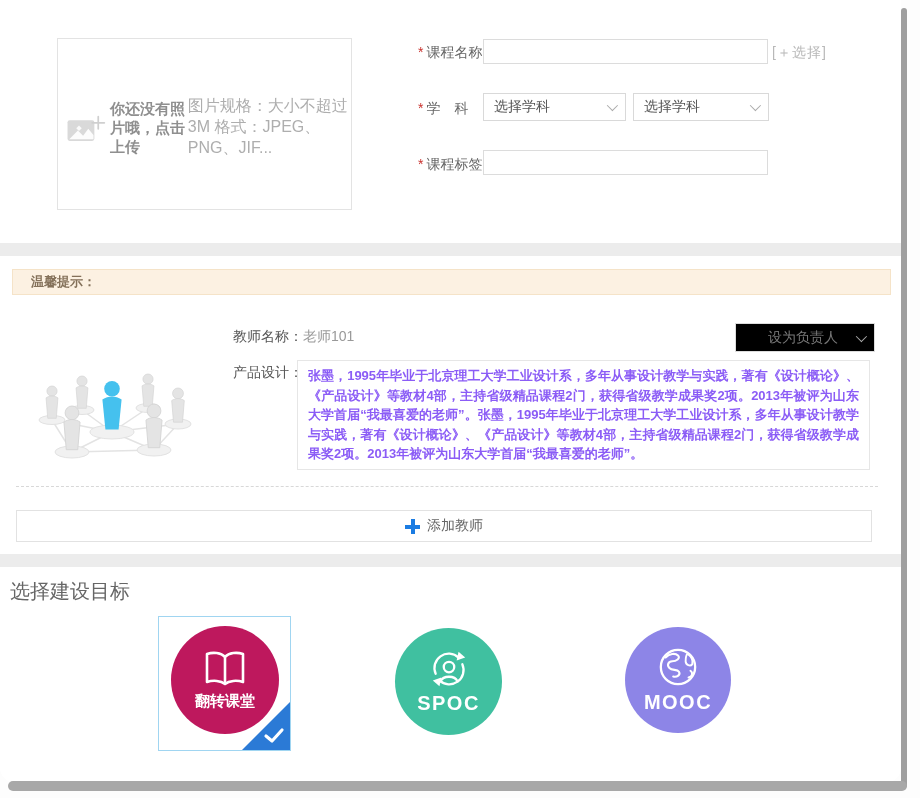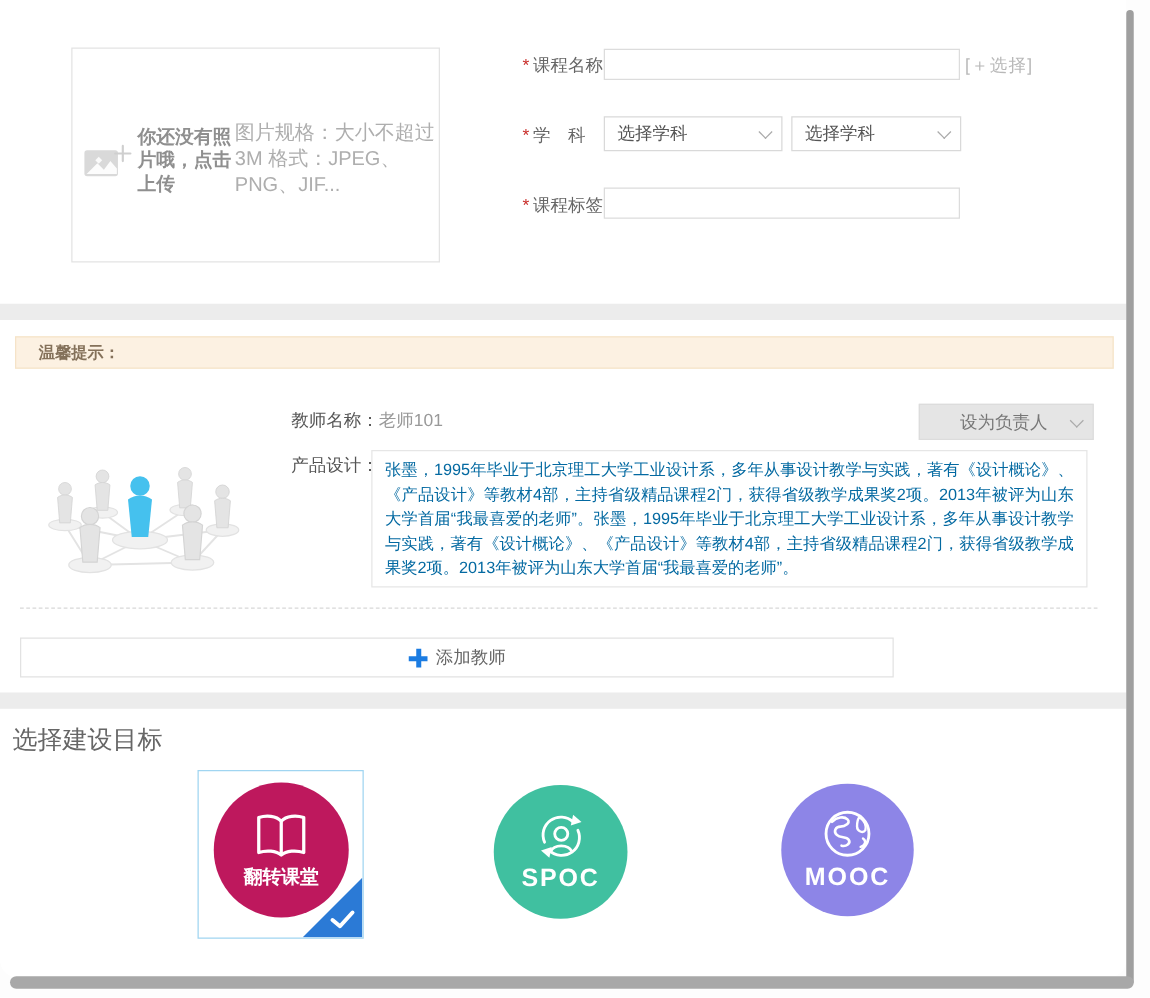--- a/index.html
+++ b/index.html
@@ -26,39 +26,39 @@
   .req { color:#c9302c; margin-right:3px; font-size:14px; }
   .f-input { position:absolute; border:1px solid #dcdcdc; background:#fff; outline:none; font-size:14px; color:#555; padding:0 8px; }
   #course-name-input { left:483px; top:39px; width:285px; height:25px; }
   #course-tag-input { left:483px; top:150px; width:285px; height:25px; }
   .select-link { position:absolute; left:772px; top:44px; font-size:14px; color:#b8b8b8; cursor:pointer; letter-spacing:1px; }
 
   .sel { position:absolute; height:28px; border:1px solid #d9d9d9; background:#fff; display:flex; align-items:center; padding:0 10px; font-size:14px; color:#555; cursor:pointer; }
   #subject-select-1 { left:483px; top:93px; width:143px; }
   #subject-select-2 { left:633px; top:93px; width:136px; }
   .sel .chev { margin-left:auto; width:8px; height:8px; border-right:1.5px solid #aaa; border-bottom:1.5px solid #aaa; transform:rotate(45deg) translateY(-2px); }
-  .sel-grey { background:#e5e5e5; border:1px solid #dcdcdc; color:#777;padding-left:32px; }
+  .sel-grey { background:#000000; border:1px solid #dcdcdc; color:#777;padding-left:32px; }
 
   
   .tip-bar { position:absolute; left:12px; top:269px; width:879px; height:26px; background:#fcf1e2; border:1px solid #f5e3c8; display:flex; align-items:center; padding-left:18px; font-size:13px; }
   .tip-label { font-weight:bold; color:#84715a; margin-right:6px; }
   .tip-text { color:#9b8a74; }
 
   
   .teacher-img { position:absolute; left:30px; top:336px; }
   .t-name-row { position:absolute; left:233px; top:328px; font-size:14px; }
   .t-label { color:#555; }
   .t-value { color:#999; }
   #role-select { left:735px; top:323px; width:140px; height:29px; }
   .t-bio-label { position:absolute; left:233px; top:364px; font-size:14px; color:#555; }
-  .bio-box { position:absolute; left:297px; top:360px; width:573px; height:110px; border:1px solid #e6e6e6; padding:5px 10px; font-size:13px; color:#0369a1; line-height:19.5px; overflow:hidden; text-align:justify; }
+  .bio-box { position:absolute; left:297px; top:360px; width:573px; height:110px; border:1px solid #e6e6e6; padding:5px 10px; font-size:13px; color:#8b5cf6; line-height:19.5px; overflow:hidden; text-align:justify;font-weight:bold; }
   .dashed-sep { position:absolute; left:16px; top:486px; width:862px; border-top:1px dashed #d8d8d8; }
 
   
-  .add-btn { position:absolute; left:16px; top:510px; width:699px; height:32px; border:1px solid #e2e2e2; background:#fff; display:flex; align-items:center; justify-content:center; cursor:pointer; }
+  .add-btn { position:absolute; left:16px; top:510px; width:856px; height:32px; border:1px solid #e2e2e2; background:#fff; display:flex; align-items:center; justify-content:center; cursor:pointer; }
   .plus-icon { position:relative; width:15px; height:15px; margin-right:7px; }
   .plus-icon::before { content:""; position:absolute; left:6px; top:0; width:4px; height:15px; background:#1b7ce2; }
   .plus-icon::after { content:""; position:absolute; left:0; top:6px; width:15px; height:4px; background:#1b7ce2; }
   .add-label { font-size:14px; color:#666; }
 
   
   .goals-title { position:absolute; left:10px; top:578px; font-size:20px; color:#666; }
   .goal-card { position:absolute; left:158px; top:616px; width:133px; height:135px; border:1px solid #a0d5f1; background:#fff; cursor:pointer; }
   .goal-circle { border-radius:50%; display:flex; flex-direction:column; align-items:center; justify-content:center; cursor:pointer; }
   .gc-inner { position:absolute; left:12px; top:9px; width:108px; height:108px; }

